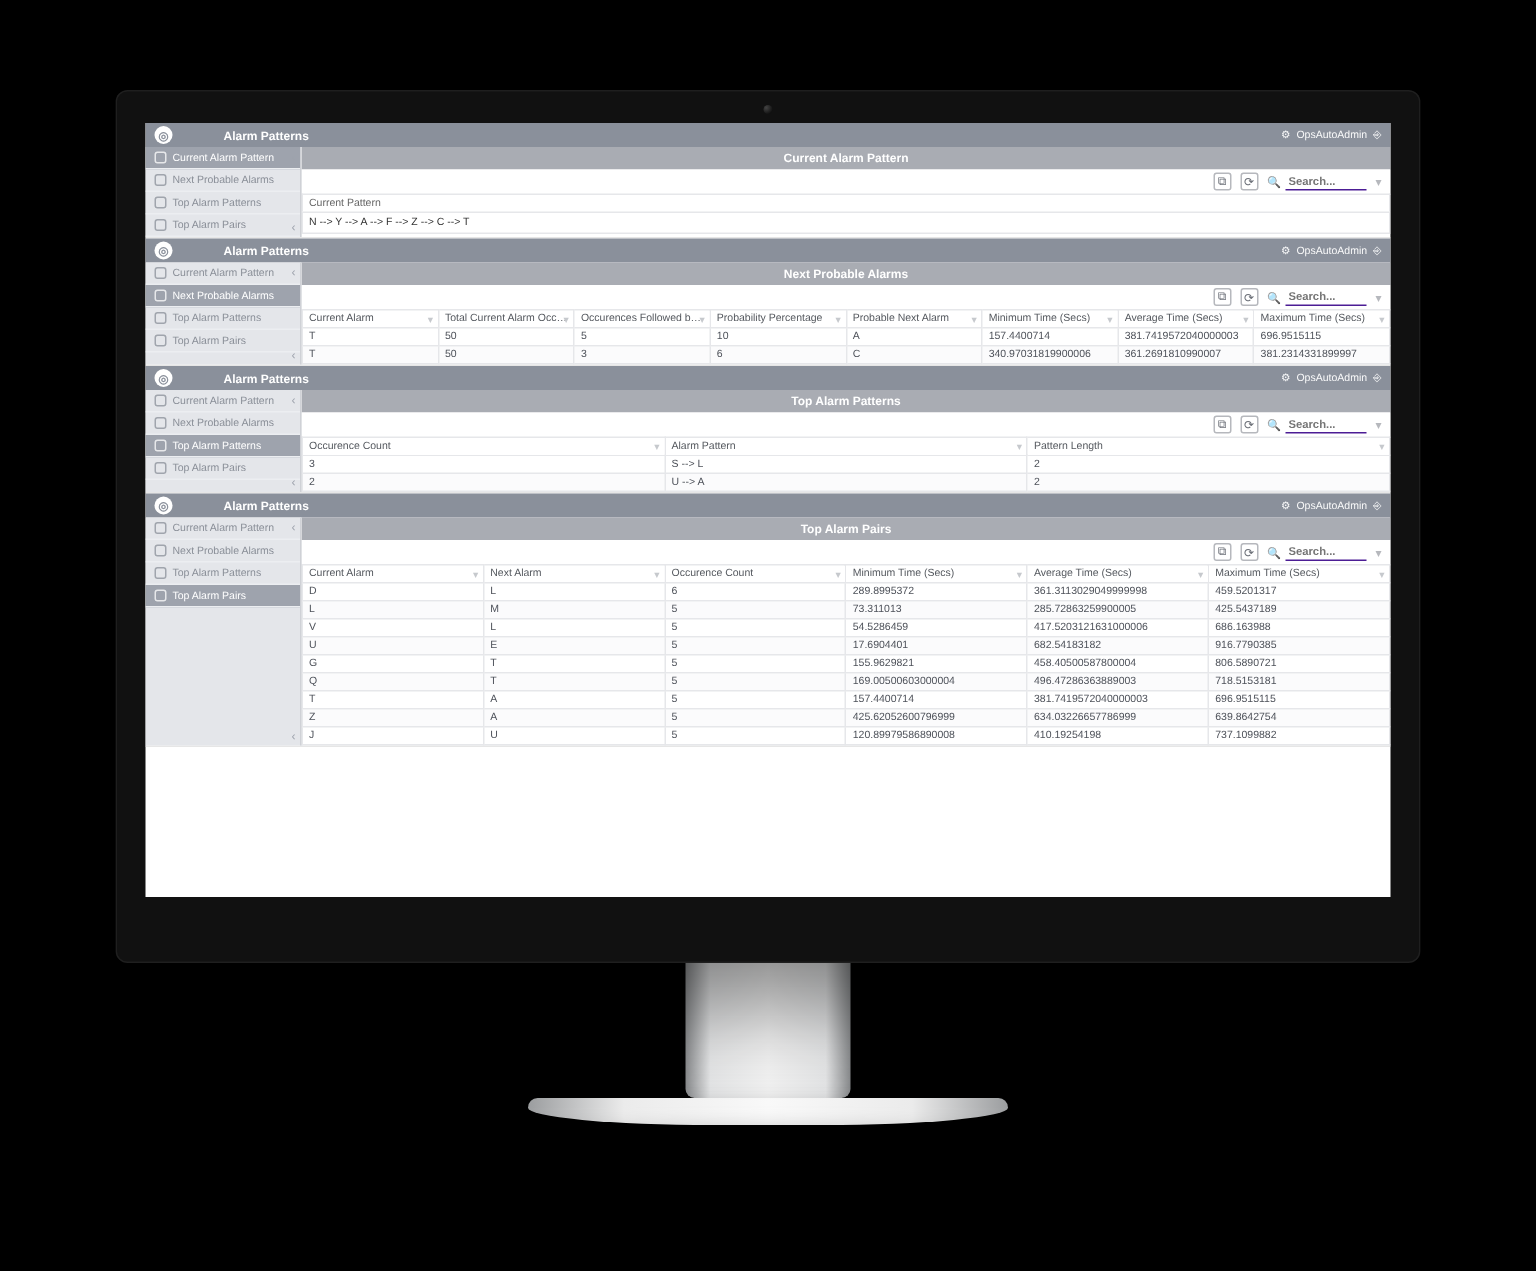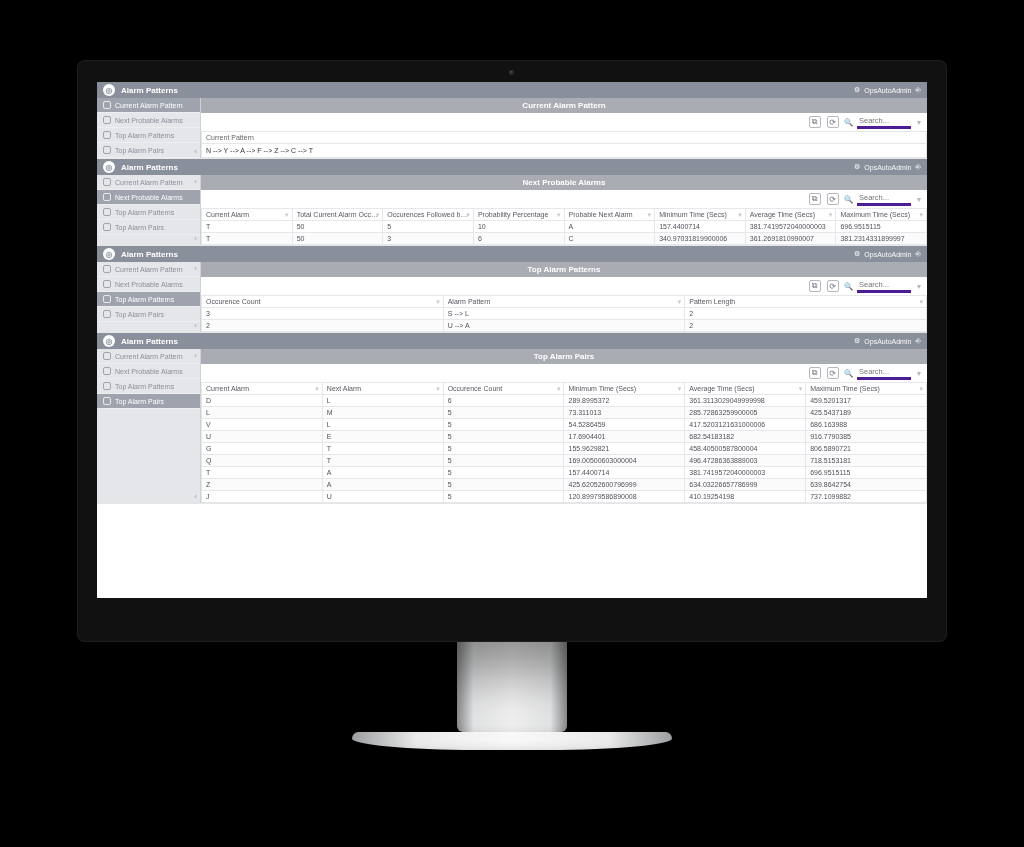--- a/index.html
+++ b/index.html
@@ -66,21 +66,21 @@
   
   .panel { display: flex; flex-direction: column; border-bottom: 1px solid #e6e6e6; }
   .titlebar {
     display: flex; align-items: center;
     background: #8a909b;
     color: #fff;
     height: 16px;
     padding: 0 6px;
     gap: 6px;
   }
-  .titlebar .title { flex: 0 0 auto; font-weight: 600; }
+  .titlebar .title { flex: 0 0 auto; font-weight: 600; margin-left: 28px; }
   .titlebar .spacer { flex: 1; }
   .titlebar .user { display: flex; align-items: center; gap: 4px; font-size: 7px; opacity: .95; }
   .round-logo {
     width: 12px; height: 12px; border-radius: 50%;
     background: #fff;
     display: flex; align-items: center; justify-content: center;
     color: #8a909b; font-size: 8px; font-weight: 900;
   }
   .body-row { display: flex; }
   .sidebar {
@@ -115,23 +115,23 @@
     gap: 6px; padding: 2px 6px;
     background: #fff;
   }
   .tb-icon {
     width: 12px; height: 12px; border: 1px solid #b6b8bd;
     border-radius: 2px; display: flex; align-items: center; justify-content: center;
     font-size: 8px; color: #6b6f77; cursor: pointer;
   }
   .search-wrap { display: flex; align-items: center; gap: 3px; color: #9097a0; font-size: 7.5px; }
   .search-wrap input {
-    border: none; border-bottom: 3px solid #4c1d95;
+    border: none; border-bottom: 1px solid #4c1d95;
     font-size: 7.5px; width: 54px; padding: 1px 2px;
-    outline: none; background: transparent;
+    outline: none; background: transparent; font-weight: bold;
   }
   .funnel { color: #b6b8bd; font-size: 8px; cursor: pointer; }
 
   table { width: 100%; border-collapse: collapse; table-layout: fixed; }
   th, td {
     border: 1px solid #e6e7ea;
     padding: 2px 4px;
     text-align: left;
     font-size: 7px;
     color: #4e525a;

